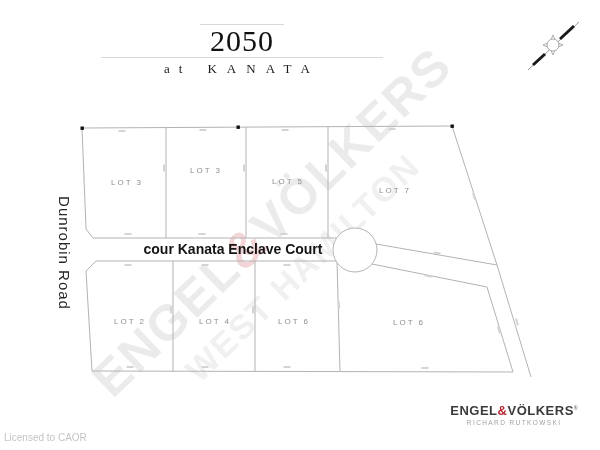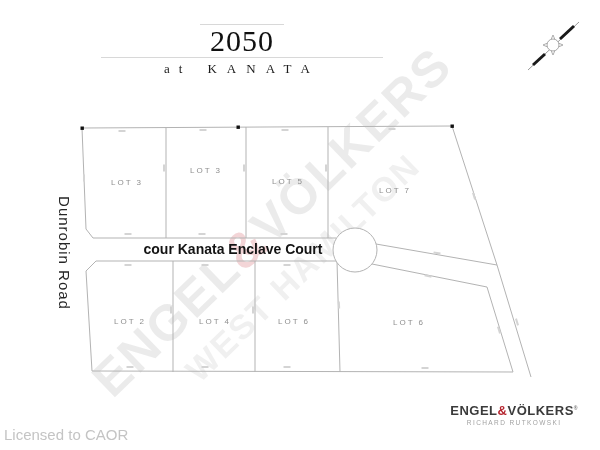--- a/index.html
+++ b/index.html
@@ -29,21 +29,21 @@
   .street-label{position:absolute;left:233px;top:249px;transform:translate(-50%,-50%);
                 font-size:14px;font-weight:600;color:#141414;white-space:nowrap;z-index:3;}
   .side-road{position:absolute;left:64px;top:253px;transform:translate(-50%,-50%) rotate(90deg);
              font-size:15px;color:#262626;letter-spacing:1px;white-space:nowrap;z-index:3;}
   
   .logo{position:absolute;right:22px;bottom:24px;text-align:center;z-index:3;}
   .logo-main{font-size:13px;font-weight:700;color:#3b3b3b;letter-spacing:0.5px;white-space:nowrap;}
   .logo-main .amp{color:#b5242e;}
   .logo-main .reg{font-size:5px;vertical-align:super;color:#777;}
   .logo-agent{font-size:6.5px;color:#a2a2a2;letter-spacing:1.4px;margin-top:1px;white-space:nowrap;}
-  .license{position:absolute;left:4px;bottom:7px;font-size:15px;color:#c4c4c4;z-index:3;}
+  .license{position:absolute;left:4px;bottom:7px;font-size:10px;color:#c4c4c4;z-index:3;}
   
   .north{position:absolute;left:520px;top:12px;z-index:3;}
 </style>
 </head>
 <body>
 
 <div id="stage">
 
   <div class="wm1"><span>ENGEL</span><span class="amp">&amp;</span><span>VÖLKERS</span></div>
   <div class="wm2">WEST HAMILTON</div>

